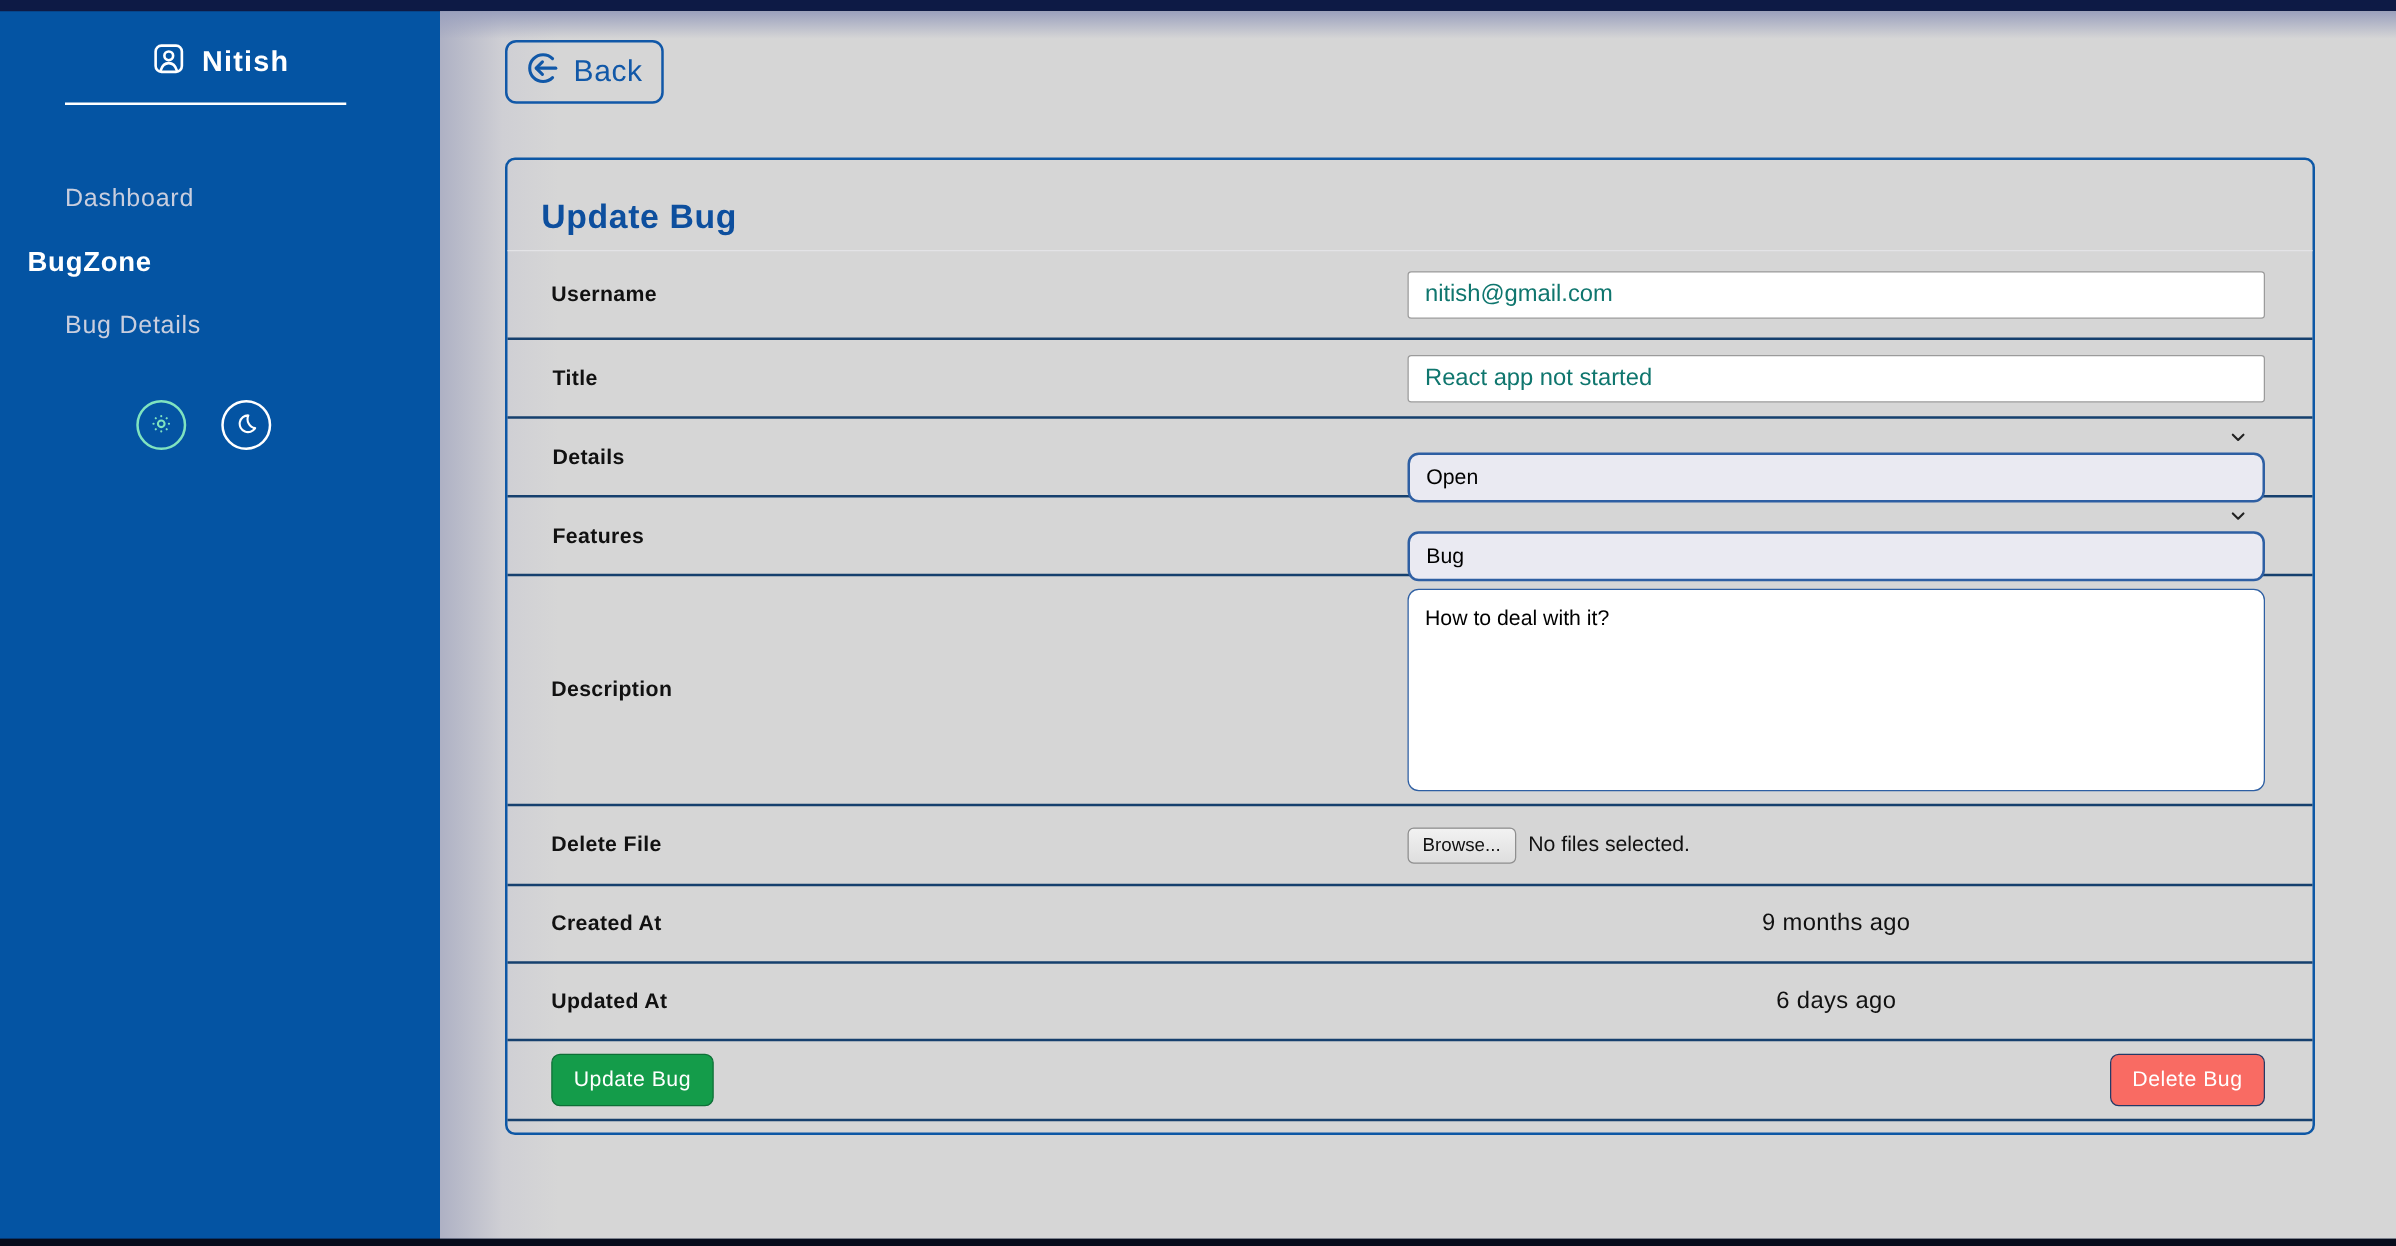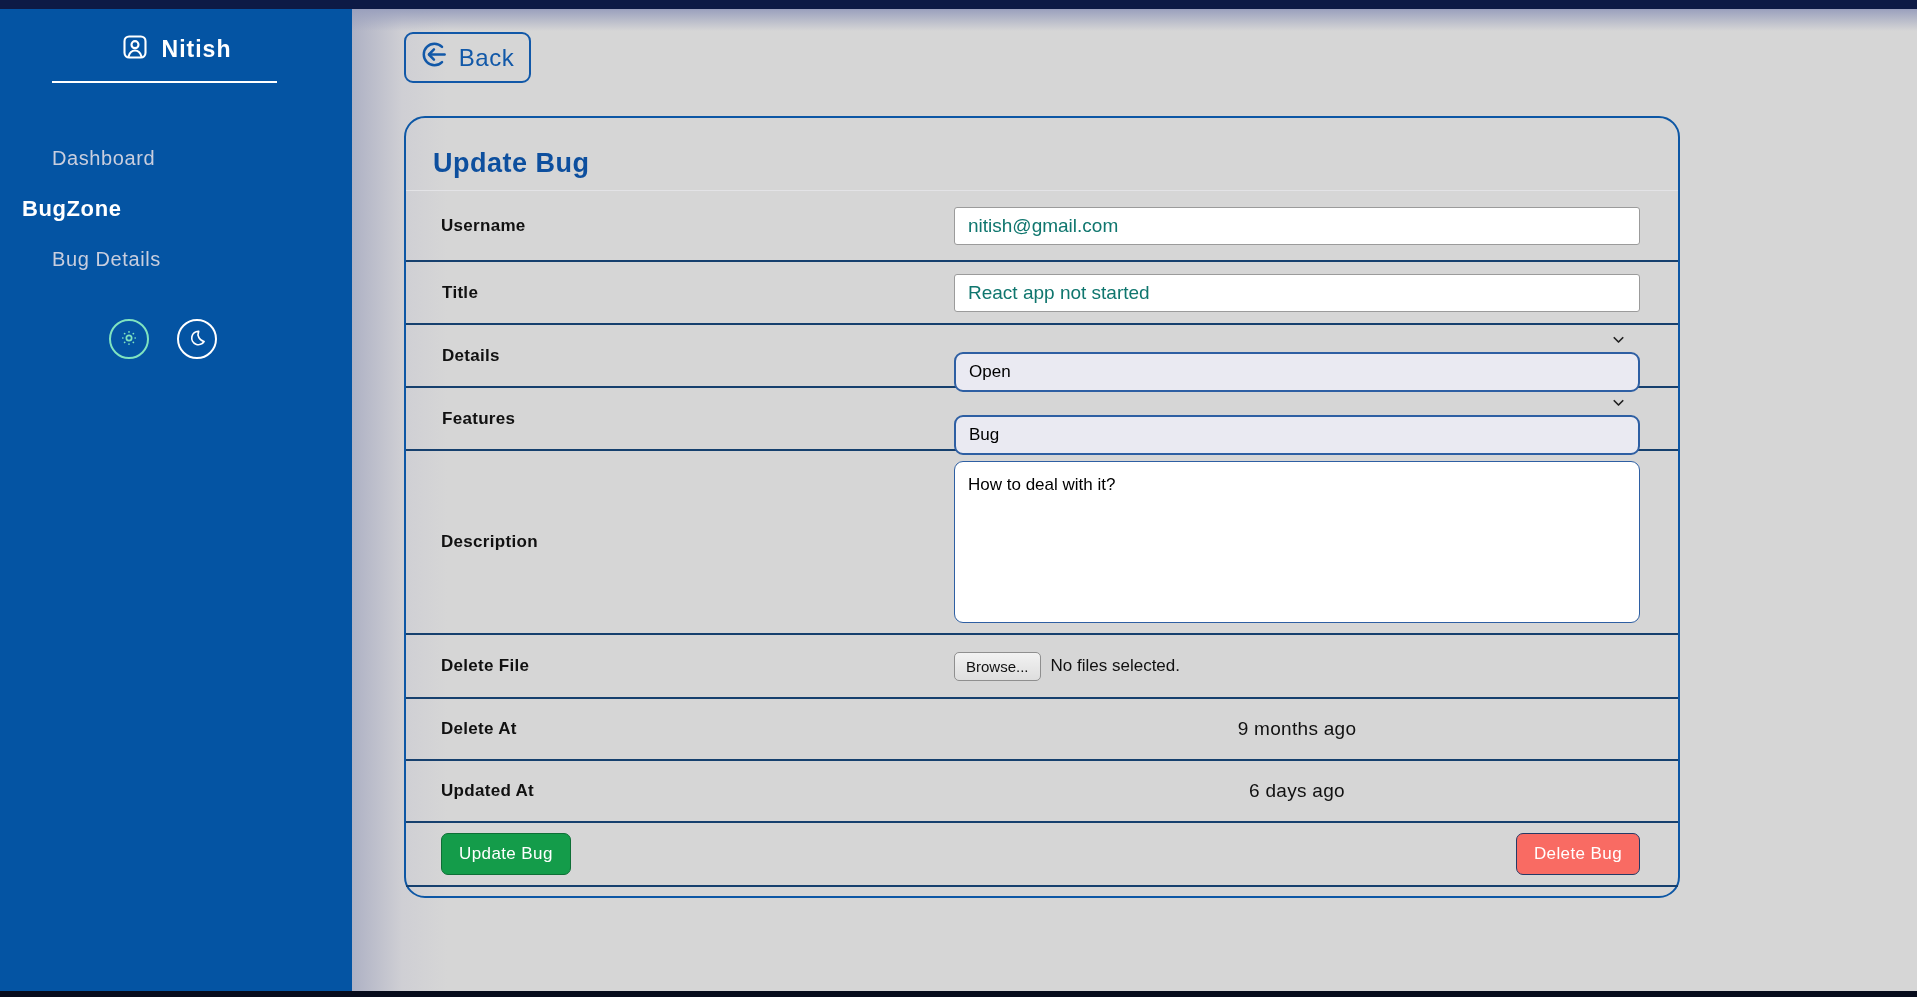--- a/index.html
+++ b/index.html
@@ -37,22 +37,22 @@
   .main::before { content:""; position:absolute; top:0; left:0; right:0; height:22px;
                   background:linear-gradient(#9aa0bd, rgba(214,214,214,0)); pointer-events:none; }
 
   .back-btn { position:absolute; left:52px; top:23px; width:127px; height:51px;
               border:2px solid #1158a8; border-radius:9px; background:transparent;
               display:flex; align-items:center; justify-content:center; gap:11px;
               color:#1158a8; font-size:24px; letter-spacing:0.5px; cursor:pointer;
               font-family:"Liberation Sans", sans-serif; }
   .back-btn svg { width:27px; height:27px; }
 
-  .panel { position:absolute; left:52px; top:107px; width:1276px; height:782px;
-           border:2px solid #0d57a5; border-radius:21px; }
+  .panel { position:absolute; left:52px; top:117px; width:1448px; height:782px;
+           border:2px solid #0d57a5; border-radius:8px; }
   .panel-title { font-size:27px; font-weight:bold; color:#0d4f9e; letter-spacing:0.5px; padding:30px 0 0 27px; }
 
   .form-table { margin-top:11px; border-top:1px solid #e3e3e6; }
   .frow { display:flex; align-items:center; border-bottom:2px solid #16406e; padding:0 38px 0 35px; }
   .r-user { height:71px;gap:40px; } .r-std { height:63px;padding-left:36px; } .r-desc { height:184px; }
   .r-attach { height:64px; } .r-meta { height:62px; } .r-btn { height:64px; border-bottom:2px solid #16406e; }
 
   .flabel { font-size:17px; font-weight:bold; color:#111; letter-spacing:0.3px; }
   .fctrl { margin-left:auto; width:686px; display:flex; align-items:center; }
 
@@ -202,21 +202,21 @@
 
           <div class="frow r-attach">
             <div class="flabel">Delete File</div>
             <div class="fctrl">
               <button class="browse-btn">Browse...</button>
               <span class="file-status">No files selected.</span>
             </div>
           </div>
 
           <div class="frow r-meta">
-            <div class="flabel">Delete At</div>
+            <div class="flabel">Created At</div>
             <div class="fvalue">9 months ago</div>
           </div>
 
           <div class="frow r-meta">
             <div class="flabel">Updated At</div>
             <div class="fvalue">6 days ago</div>
           </div>
 
           <div class="frow r-btn">
             <button class="btn btn-update">Update Bug</button>

